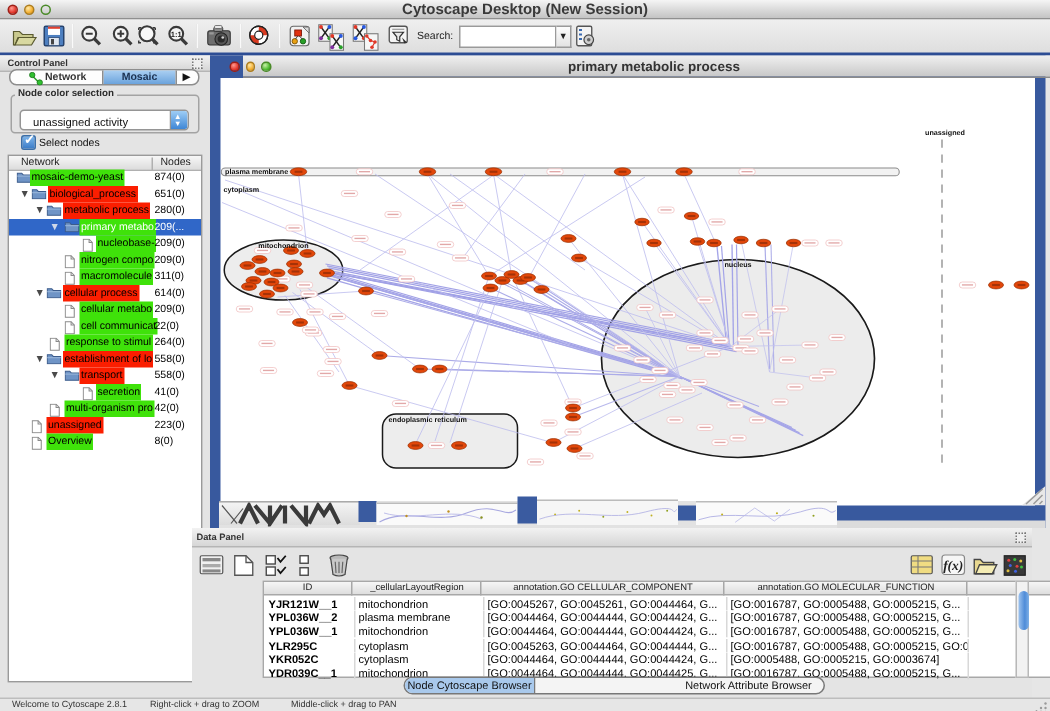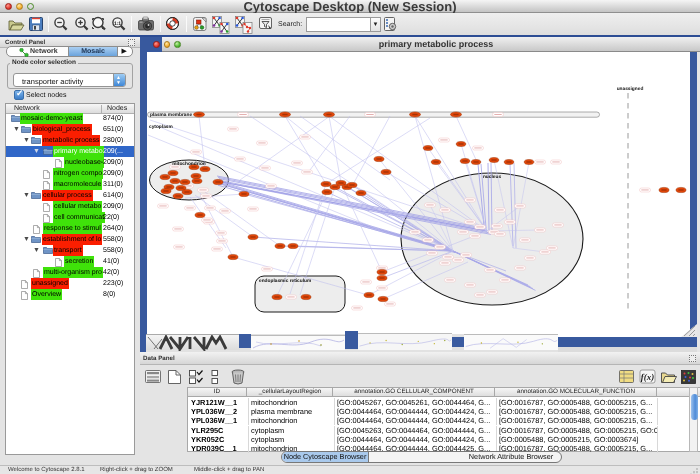--- a/index.html
+++ b/index.html
@@ -3,21 +3,21 @@
 <meta charset="utf-8">
 <style>
 * { margin:0; padding:0; box-sizing:border-box; }
 html,body { width:700px; height:474px; overflow:hidden; }
 body { font-family:"Liberation Sans", sans-serif; background:#e6e6e6; position:relative; -webkit-font-smoothing:antialiased; text-rendering:geometricPrecision; }
 .abs { position:absolute; }
 
 #titlebar { left:0; top:0; width:700px; height:13px;
   background:linear-gradient(#f5f5f5,#d2d2d2 70%,#c4c4c4);
   border-bottom:1px solid #8f8f8f; }
-#titlebar .t { width:100%; text-align:center; font-size:13px; font-weight:bold; color:#3a3a3a; line-height:13px; }
+#titlebar .t { width:100%; text-align:center; font-size:10px; font-weight:bold; color:#3a3a3a; line-height:13px; }
 .light { position:absolute; border-radius:50%; }
 
 #toolbar { left:0; top:13px; width:700px; height:22px;
   background:linear-gradient(#efefef,#dedede); }
 .sep { position:absolute; top:16px; height:16px; width:1px; background:#c0c0c0; border-right:1px solid #fafafa; }
 #searchlbl { left:278px; top:21px; font-size:7px; color:#222; }
 #searchbox { left:306px; top:17px; width:65px; height:15px; background:#fff; border:1px solid #9a9a9a; }
 #searcharrow { left:371px; top:17px; width:10px; height:15px; background:linear-gradient(#fdfdfd,#e3e3e3); border:1px solid #9a9a9a; border-left:none; font-size:6px; color:#222; text-align:center; line-height:15px; }
 #blueline { left:0; top:35px; width:700px; height:2px; background:#2d4d94; }
 
@@ -200,21 +200,21 @@
       <circle cx="2.5" cy="2" r="1.8" fill="#30c030" stroke="#187018" stroke-width="0.5"></circle>
       <circle cx="7.5" cy="7" r="1.8" fill="#30c030" stroke="#187018" stroke-width="0.5"></circle>
     </svg>
     <span id="tab-net" style="left:23px;">Network</span>
     <div id="tab-mosaic">Mosaic</div>
     <div id="tab-arr">▶</div>
   </div>
   <div class="abs" id="grpbox"></div>
   <div class="abs" id="grplbl">Node color selection</div>
   <div class="abs" id="combo">
-      <span class="txt">transporter activity</span>
+      <span class="txt">unassigned activity</span>
     <span class="cap">
         <i style="top:1.5px;">▲</i>
         <i style="top:6.5px;">▼</i>
       </span>
   </div>
   <div class="abs" id="chk">
       <span>✓</span>
     </div>
   <div class="abs" id="chklbl">Select nodes</div>
   <div class="abs" id="treebox">
@@ -756,21 +756,21 @@
 <div class="abs" style="left:464px;top:334px;width:94px;height:16px;background:#fafafa;border-top:1px solid #bbb;">
   <svg width="94" height="16" viewBox="0 0 108 16">
     <path d="M2 12 C 25 4, 55 14, 80 6 S 100 10, 107 5" stroke="#b0b0e4" stroke-width="0.7" fill="none"></path>
     <path d="M30 14 L45 3 L60 13 L72 4" stroke="#b8b8e8" stroke-width="0.6" fill="none"></path>
     <circle cx="20" cy="8" r="0.8" fill="#c0b020"></circle>
       <circle cx="62" cy="7" r="0.8" fill="#c0b020"></circle>
       <circle cx="90" cy="9" r="0.8" fill="#90a020"></circle>
   </svg>
 </div>
 
-<div class="abs" style="left:140px;top:352px;width:560px;height:113px;background:#e4e4e4;">
+<div class="abs" style="left:128px;top:352px;width:560px;height:113px;background:#e4e4e4;">
   <div class="abs" style="left:0;top:0;width:560px;height:13px;background:linear-gradient(#f2f2f2,#d6d6d6);border-bottom:1px solid #b5b5b5;">
     <span style="position:absolute;left:3px;top:3px;font-size:6.2px;font-weight:bold;color:#333;">Data Panel</span>
     <div class="float-ic" style="right:4px;top:3px;"></div>
   </div>
 
   <svg class="abs" style="left:4px;top:15px;" width="110" height="20" viewBox="0 0 110 20">
     <g>
       <rect x="1.5" y="3.5" width="15" height="12" rx="1" fill="#f0f0f0" stroke="#555" stroke-width="0.8"></rect>
       <rect x="3" y="5" width="12" height="2.2" fill="#888"></rect>
       <rect x="3" y="9" width="12" height="2.2" fill="#aaa"></rect>

